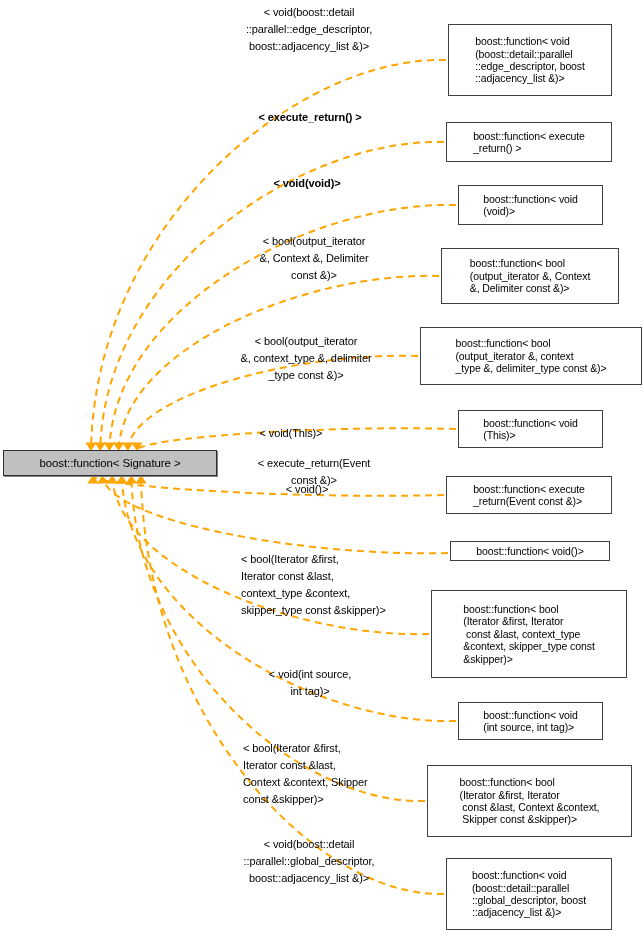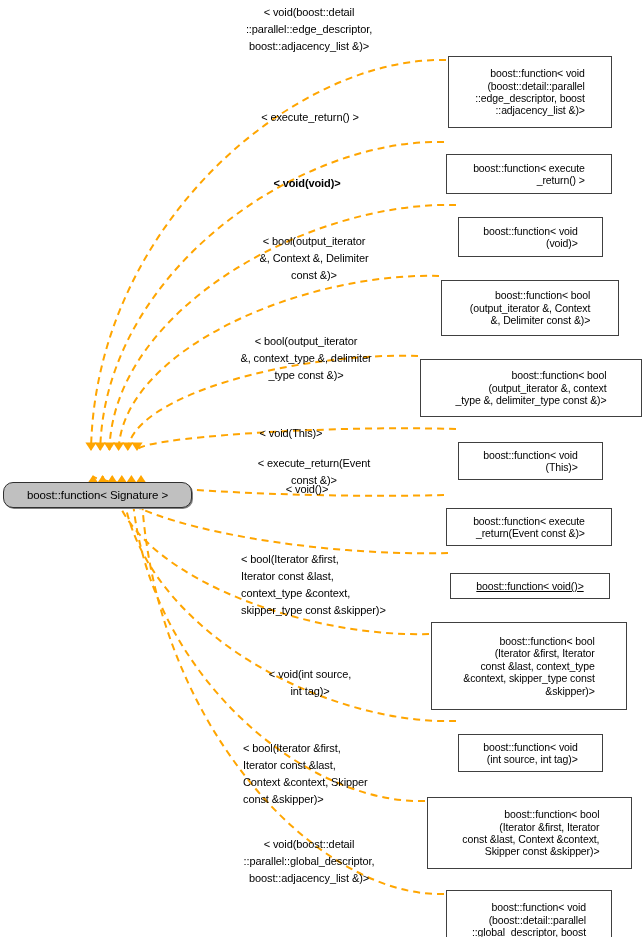--- a/index.html
+++ b/index.html
@@ -23,27 +23,26 @@
     height: 937px;
   }
   .node-box {
     position: absolute;
     box-sizing: border-box;
     border: 1px solid #404040;
     background: #ffffff;
     color: #000000;
     font-size: 10.5px;
     line-height: 12.4px;
-    text-align: right;
+    text-align: left;
     display: flex;
     align-items: center;
     justify-content: center;
     white-space: pre;
     letter-spacing: -0.1px;
-    margin-top: 32px;
   }
   .node-box.root {
     background: #c0c0c0;
     border: 1px solid #303030;
     font-size: 11.5px;
     box-shadow: 1px 1px 0 #808080;
   }
   .edge-label {
     position: absolute;
     color: #000000;
@@ -90,61 +89,61 @@
         <path d="M 93 475 L 87.375 483.5 L 98.625 483.5 Z" fill="#ffa500"></path>
         <path d="M 102.6 475 L 96.975 483.5 L 108.225 483.5 Z" fill="#ffa500"></path>
         <path d="M 112.2 475 L 106.575 483.5 L 117.825 483.5 Z" fill="#ffa500"></path>
         <path d="M 121.8 475 L 116.175 483.5 L 127.425 483.5 Z" fill="#ffa500"></path>
         <path d="M 131.4 475 L 125.775 483.5 L 137.025 483.5 Z" fill="#ffa500"></path>
         <path d="M 141 475 L 135.375 483.5 L 146.625 483.5 Z" fill="#ffa500"></path>
       </g>
   </svg>
 
   <div id="nodes-layer">
-      <div class="node-box root" style="left: 3px; top: 450px; width: 189px; height: 26px; border-radius: 10px;">boost::function&lt; Signature &gt;</div>
+      <div class="node-box root" style="left: 3px; top: 450px; width: 214px; height: 26px;">boost::function&lt; Signature &gt;</div>
       <div class="node-box" style="left: 448px; top: 24px; width: 164px; height: 72px;">boost::function&lt; void
 (boost::detail::parallel
 ::edge_descriptor, boost
 ::adjacency_list &amp;)&gt;</div>
       <div class="node-box" style="left: 446px; top: 122px; width: 166px; height: 40px;">boost::function&lt; execute
 _return() &gt;</div>
       <div class="node-box" style="left: 458px; top: 185px; width: 145px; height: 40px;">boost::function&lt; void
 (void)&gt;</div>
       <div class="node-box" style="left: 441px; top: 248px; width: 178px; height: 56px;">boost::function&lt; bool
 (output_iterator &amp;, Context
 &amp;, Delimiter const &amp;)&gt;</div>
       <div class="node-box" style="left: 420px; top: 327px; width: 222px; height: 58px;">boost::function&lt; bool
 (output_iterator &amp;, context
 _type &amp;, delimiter_type const &amp;)&gt;</div>
       <div class="node-box" style="left: 458px; top: 410px; width: 145px; height: 38px;">boost::function&lt; void
 (This)&gt;</div>
       <div class="node-box" style="left: 446px; top: 476px; width: 166px; height: 38px;">boost::function&lt; execute
 _return(Event const &amp;)&gt;</div>
-      <div class="node-box" style="left: 450px; top: 541px; width: 160px; height: 26px; text-decoration: underline;">boost::function&lt; void()&gt;</div>
+      <div class="node-box" style="left: 450px; top: 541px; width: 160px; height: 20px;">boost::function&lt; void()&gt;</div>
       <div class="node-box" style="left: 431px; top: 590px; width: 196px; height: 88px;">boost::function&lt; bool
 (Iterator &amp;first, Iterator
  const &amp;last, context_type
 &amp;context, skipper_type const
 &amp;skipper)&gt;</div>
       <div class="node-box" style="left: 458px; top: 702px; width: 145px; height: 38px;">boost::function&lt; void
 (int source, int tag)&gt;</div>
       <div class="node-box" style="left: 427px; top: 765px; width: 205px; height: 72px;">boost::function&lt; bool
 (Iterator &amp;first, Iterator
  const &amp;last, Context &amp;context,
  Skipper const &amp;skipper)&gt;</div>
       <div class="node-box" style="left: 446px; top: 858px; width: 166px; height: 72px;">boost::function&lt; void
 (boost::detail::parallel
 ::global_descriptor, boost
 ::adjacency_list &amp;)&gt;</div>
     </div>
   <div id="labels-layer">
       <div class="edge-label center" style="left: 211px; top: 4px; width: 196px;">&lt; void(boost::detail
 ::parallel::edge_descriptor,
 boost::adjacency_list &amp;)&gt;</div>
-      <div class="edge-label center" style="left: 230px; top: 109px; width: 160px;">&lt; execute_return() &gt;</div>
+      <div class="edge-label center" style="left: 230px; top: 109px; width: 160px; font-weight: bold;">&lt; execute_return() &gt;</div>
       <div class="edge-label center" style="left: 232px; top: 175px; width: 150px; font-weight: bold;">&lt; void(void)&gt;</div>
       <div class="edge-label center" style="left: 224px; top: 233px; width: 180px;">&lt; bool(output_iterator
 &amp;, Context &amp;, Delimiter
 const &amp;)&gt;</div>
       <div class="edge-label center" style="left: 208px; top: 333px; width: 196px;">&lt; bool(output_iterator
 &amp;, context_type &amp;, delimiter
 _type const &amp;)&gt;</div>
       <div class="edge-label center" style="left: 216px; top: 425px; width: 150px;">&lt; void(This)&gt;</div>
       <div class="edge-label center" style="left: 224px; top: 455px; width: 180px;">&lt; execute_return(Event
 const &amp;)&gt;</div>

